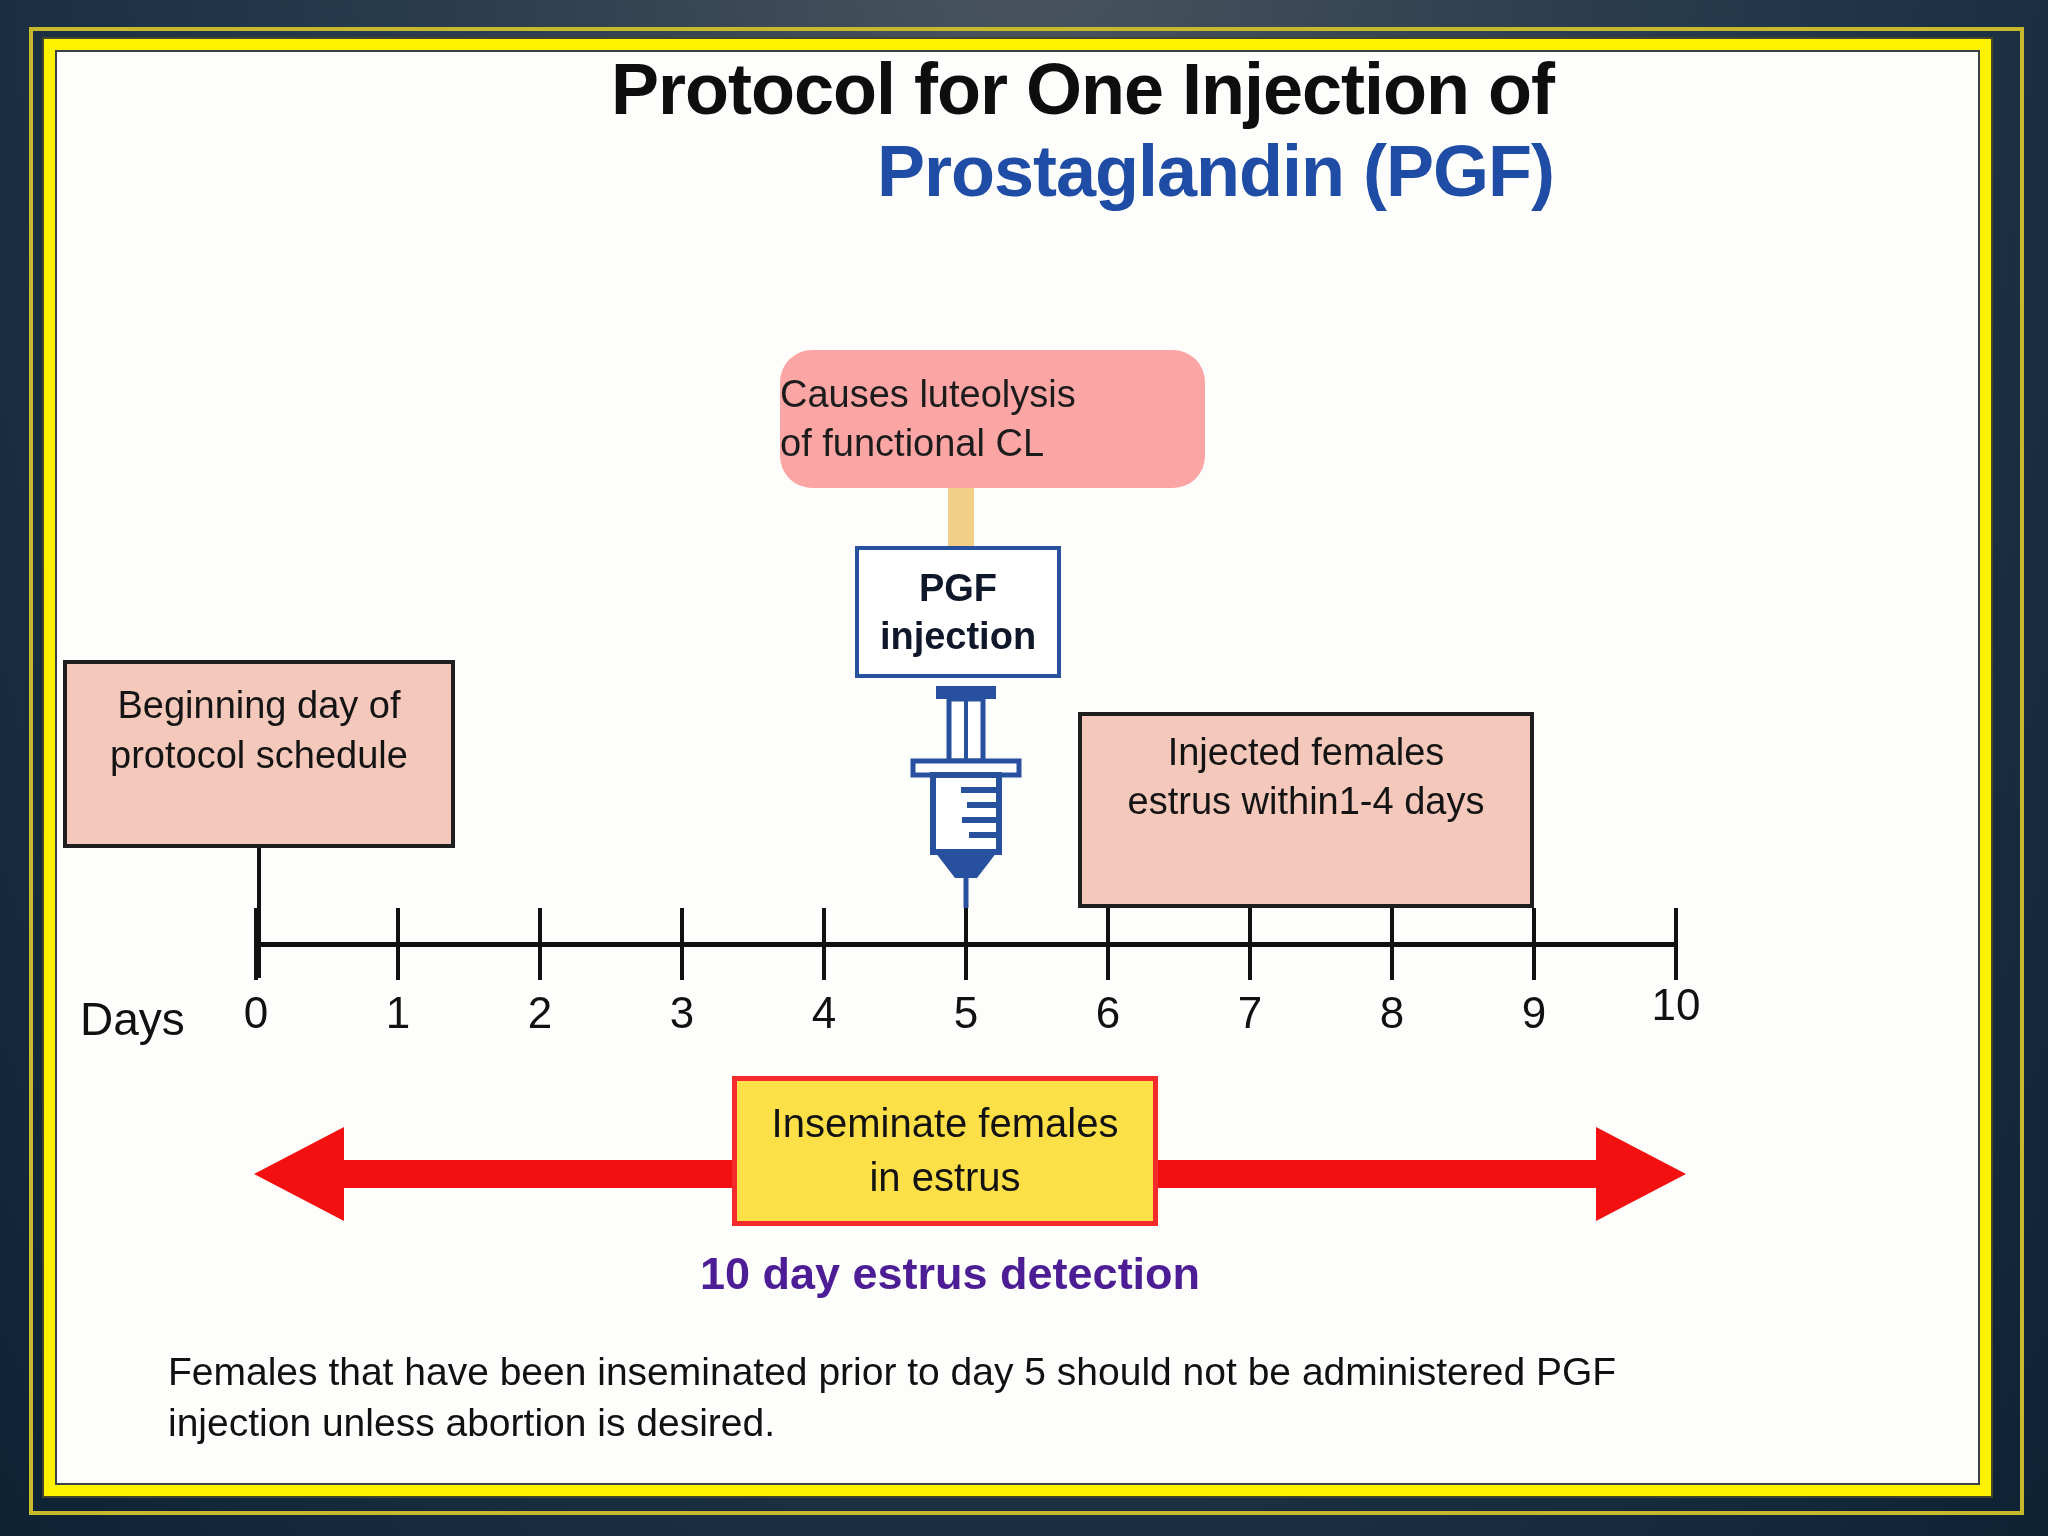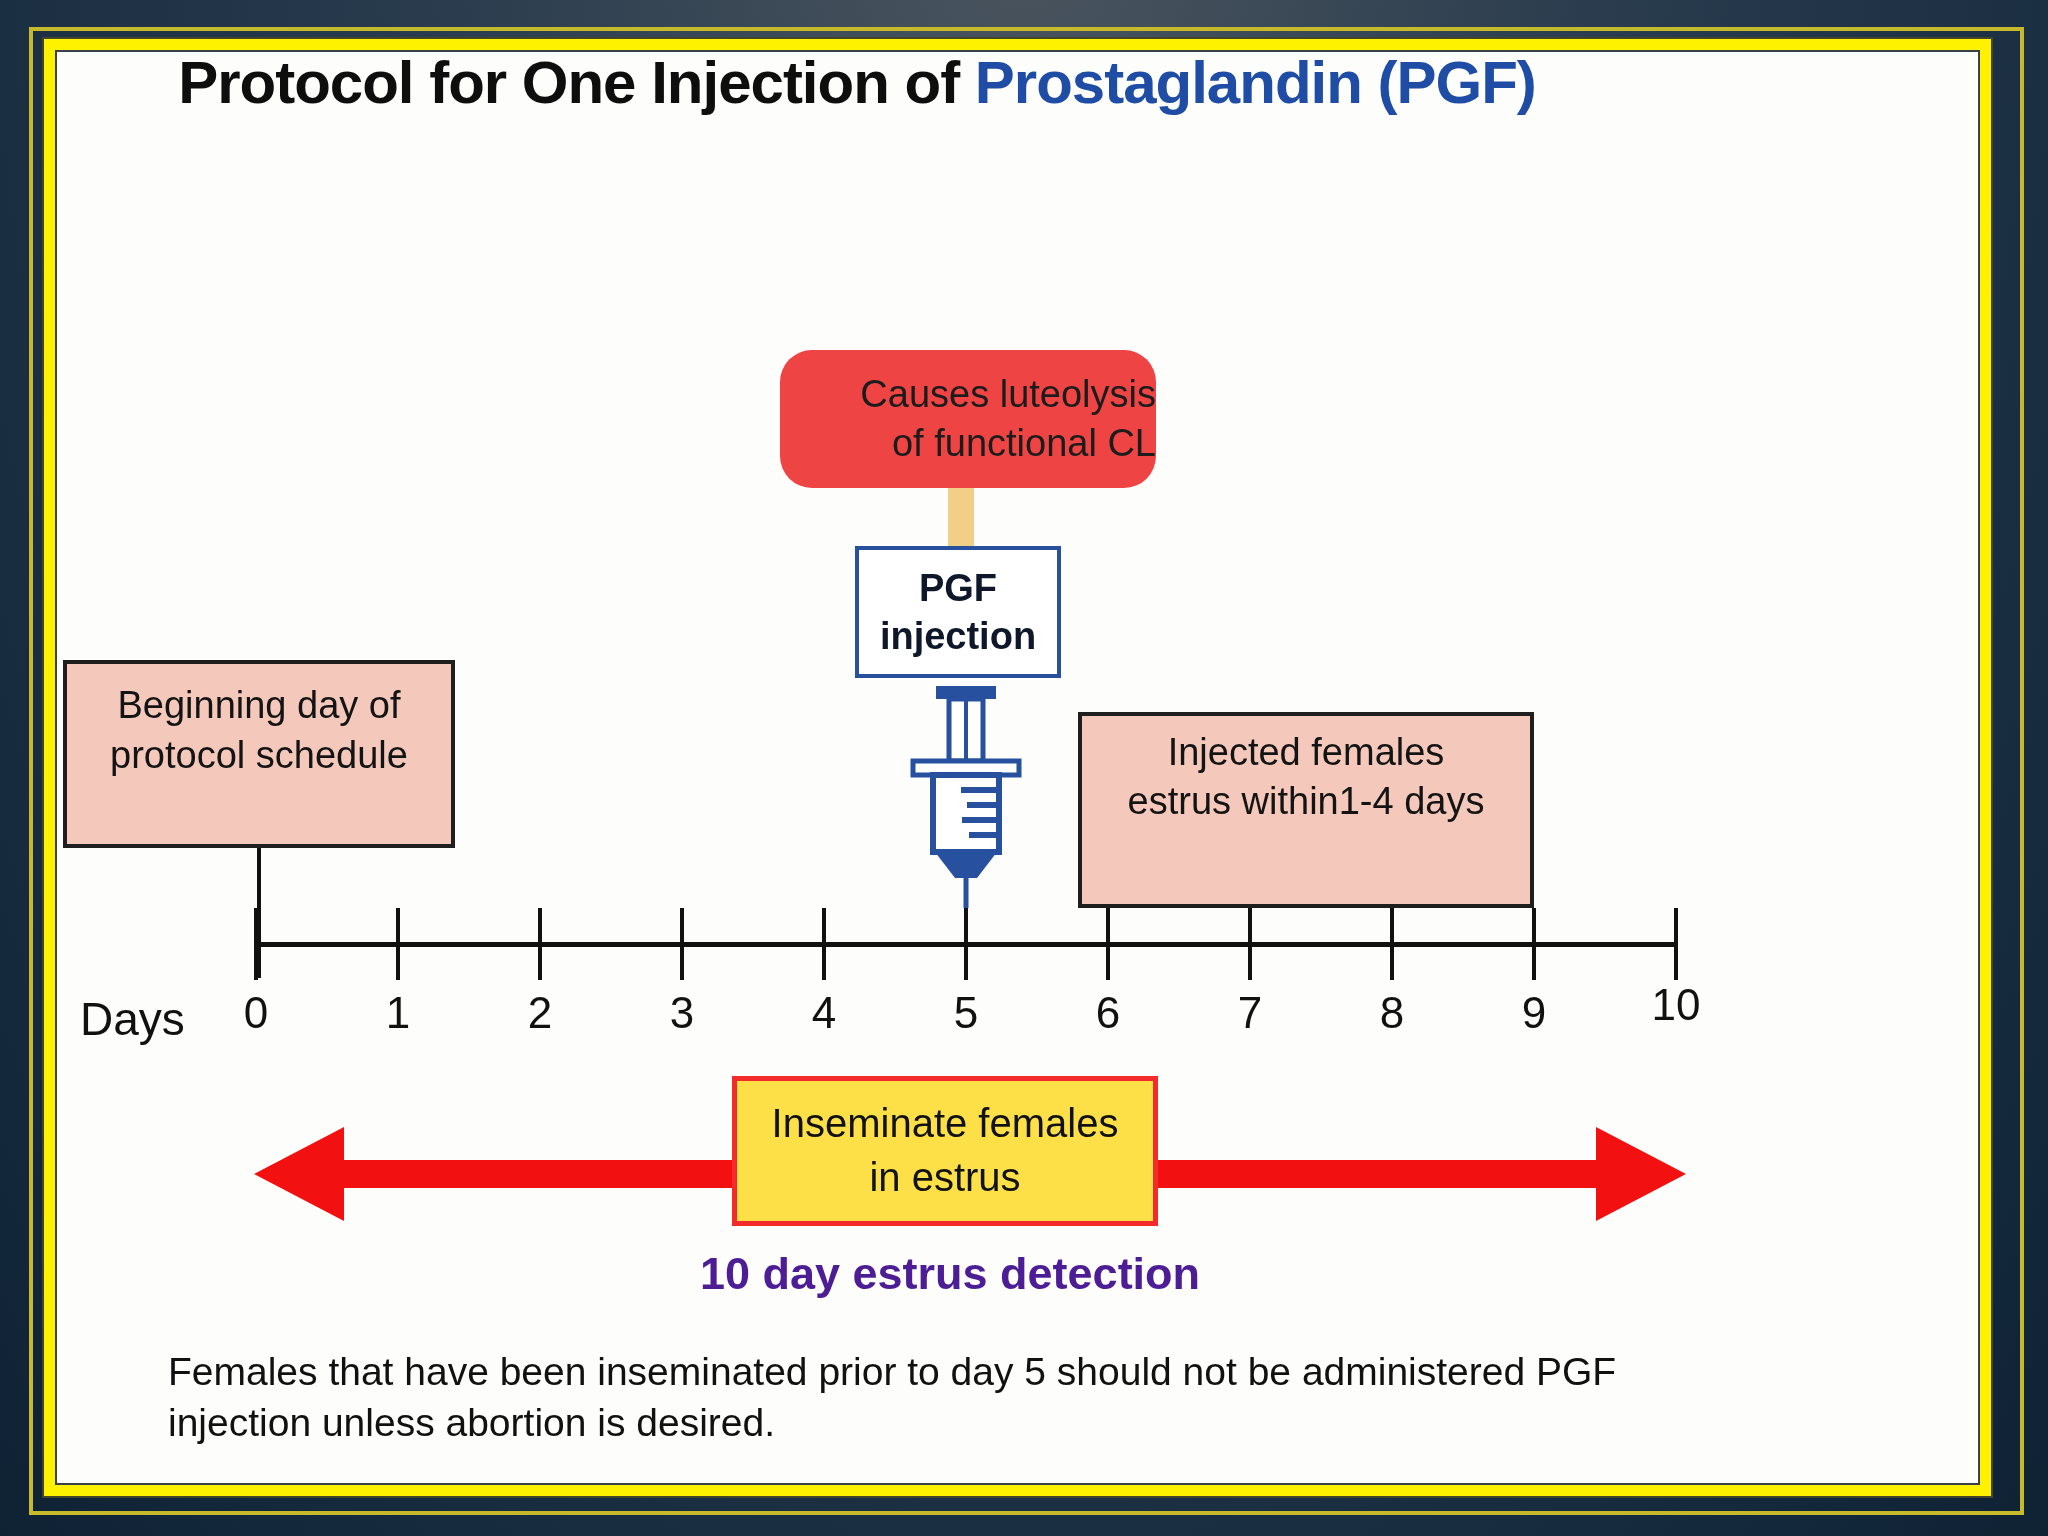--- a/index.html
+++ b/index.html
@@ -5,24 +5,24 @@
   html,body{margin:0;padding:0;}
   body{
     width:2048px;height:1536px;position:relative;overflow:hidden;
     font-family:"Liberation Sans", sans-serif;
     background:radial-gradient(ellipse at 50% -10%, #4c565f 0%, #2a3c4e 40%, #14293c 85%, #0f2234 100%);
   }
   .thin-frame{position:absolute;left:29px;top:27px;right:24px;bottom:21px;border:4px solid #c6ba2c;}
   .band{position:absolute;left:42px;top:37px;right:55px;bottom:38px;background:#fff200;border:2px solid #45452a;}
   .slide{position:absolute;left:11px;top:11px;right:11px;bottom:11px;background:#fdfdfc;border:2px solid #39424b;}
   .abs{position:absolute;}
-  .title{left:152px;top:48px;width:1410px;text-align:center;font-size:60px;font-weight:bold;color:#0e0e0e;letter-spacing:-1px;z-index:3;}
+  .title{left:144px;top:48px;width:1410px;text-align:right;font-size:72px;font-weight:bold;color:#0e0e0e;letter-spacing:-1px;z-index:3;}
   .title .blue{color:#1f4da5;}
-  .callout{left:780px;top:350px;width:376px;height:138px;background:#ef4444;border-radius:32px;z-index:3;
-    text-align:right;font-size:38px;line-height:49px;color:#1c1c1c;padding-top:20px;box-sizing:border-box;}
+  .callout{left:780px;top:350px;width:425px;height:138px;background:#fca5a5;border-radius:32px;z-index:3;
+    text-align:left;font-size:38px;line-height:49px;color:#1c1c1c;padding-top:20px;box-sizing:border-box;}
   .stem{left:948px;top:484px;width:26px;height:66px;background:#f2cf87;z-index:2;}
   .pgf-box{left:855px;top:546px;width:206px;height:132px;background:#ffffff;border:4px solid #27509e;z-index:3;
     text-align:center;font-size:38px;font-weight:bold;color:#0f172a;line-height:48px;padding-top:14px;box-sizing:border-box;}
   .syringe{left:891px;top:680px;z-index:4;}
   .note{background:#f4c8bb;border:4px solid #1f1f1f;box-sizing:border-box;text-align:center;color:#141414;z-index:3;}
   .begin-box{left:63px;top:660px;width:392px;height:188px;font-size:38px;line-height:50px;padding-top:16px;}
   .injected-box{left:1078px;top:712px;width:456px;height:196px;font-size:38px;line-height:49px;padding-top:12px;}
   .connector{left:257px;top:806px;width:4px;height:172px;background:#111;z-index:2;}
   .tl-line{left:256px;top:942px;width:1422px;height:5px;background:#111;z-index:2;}
   .tick{position:absolute;top:908px;width:4px;height:72px;background:#111;z-index:2;}

